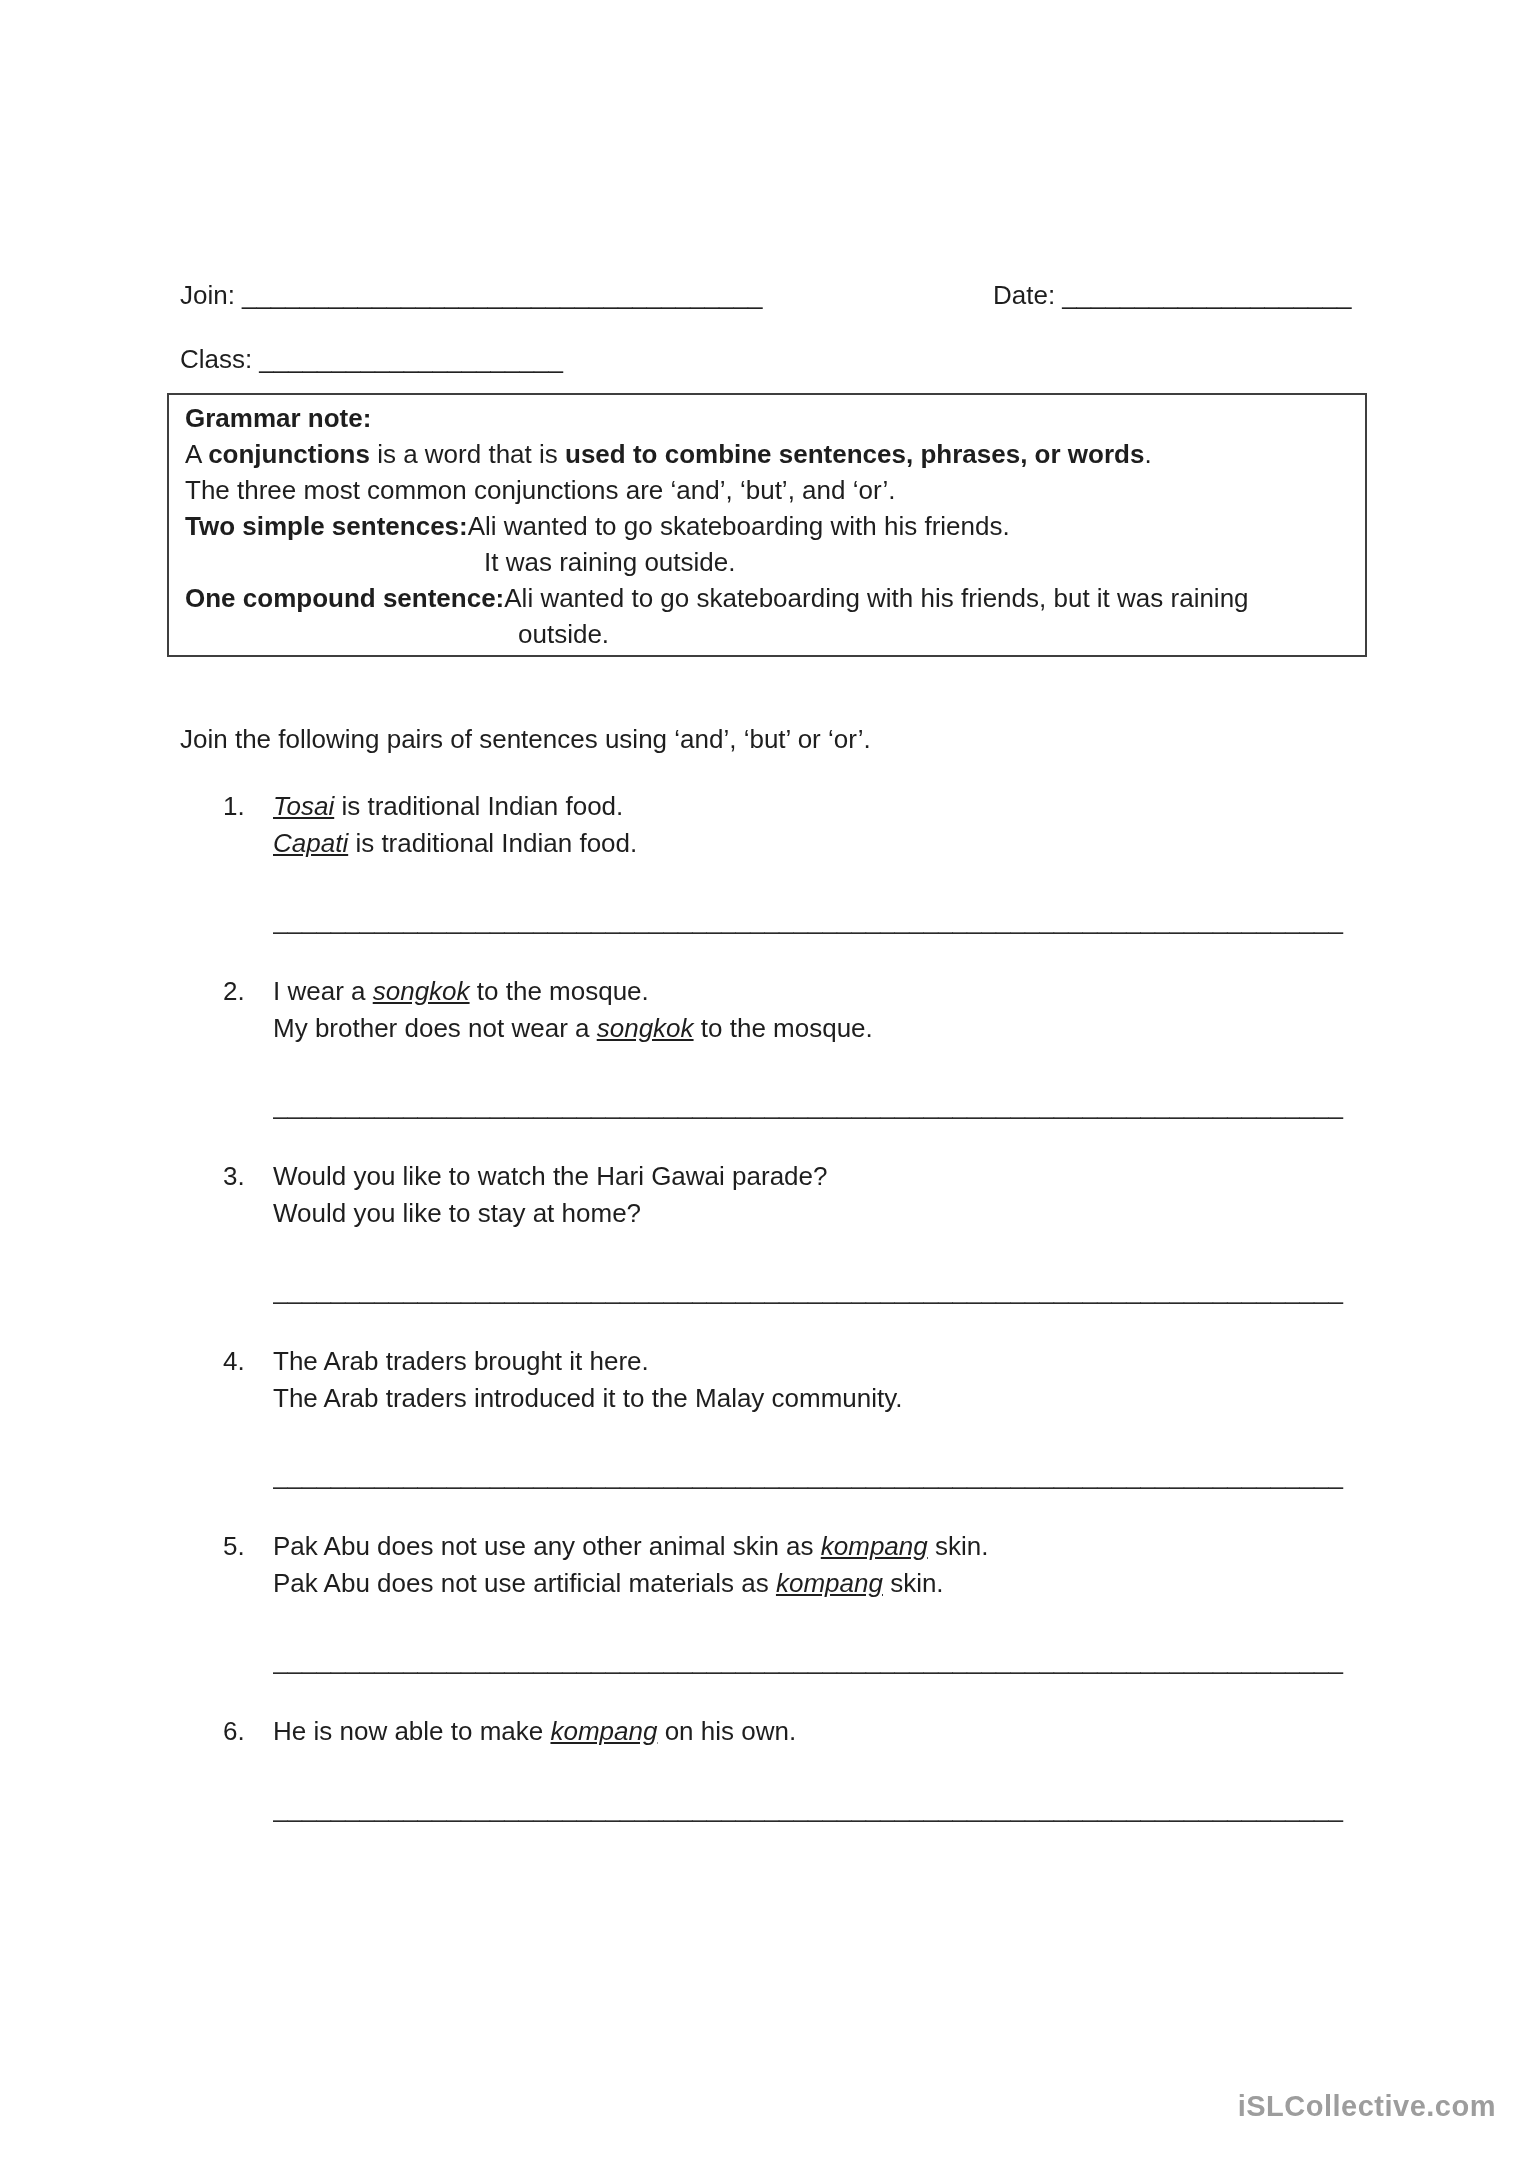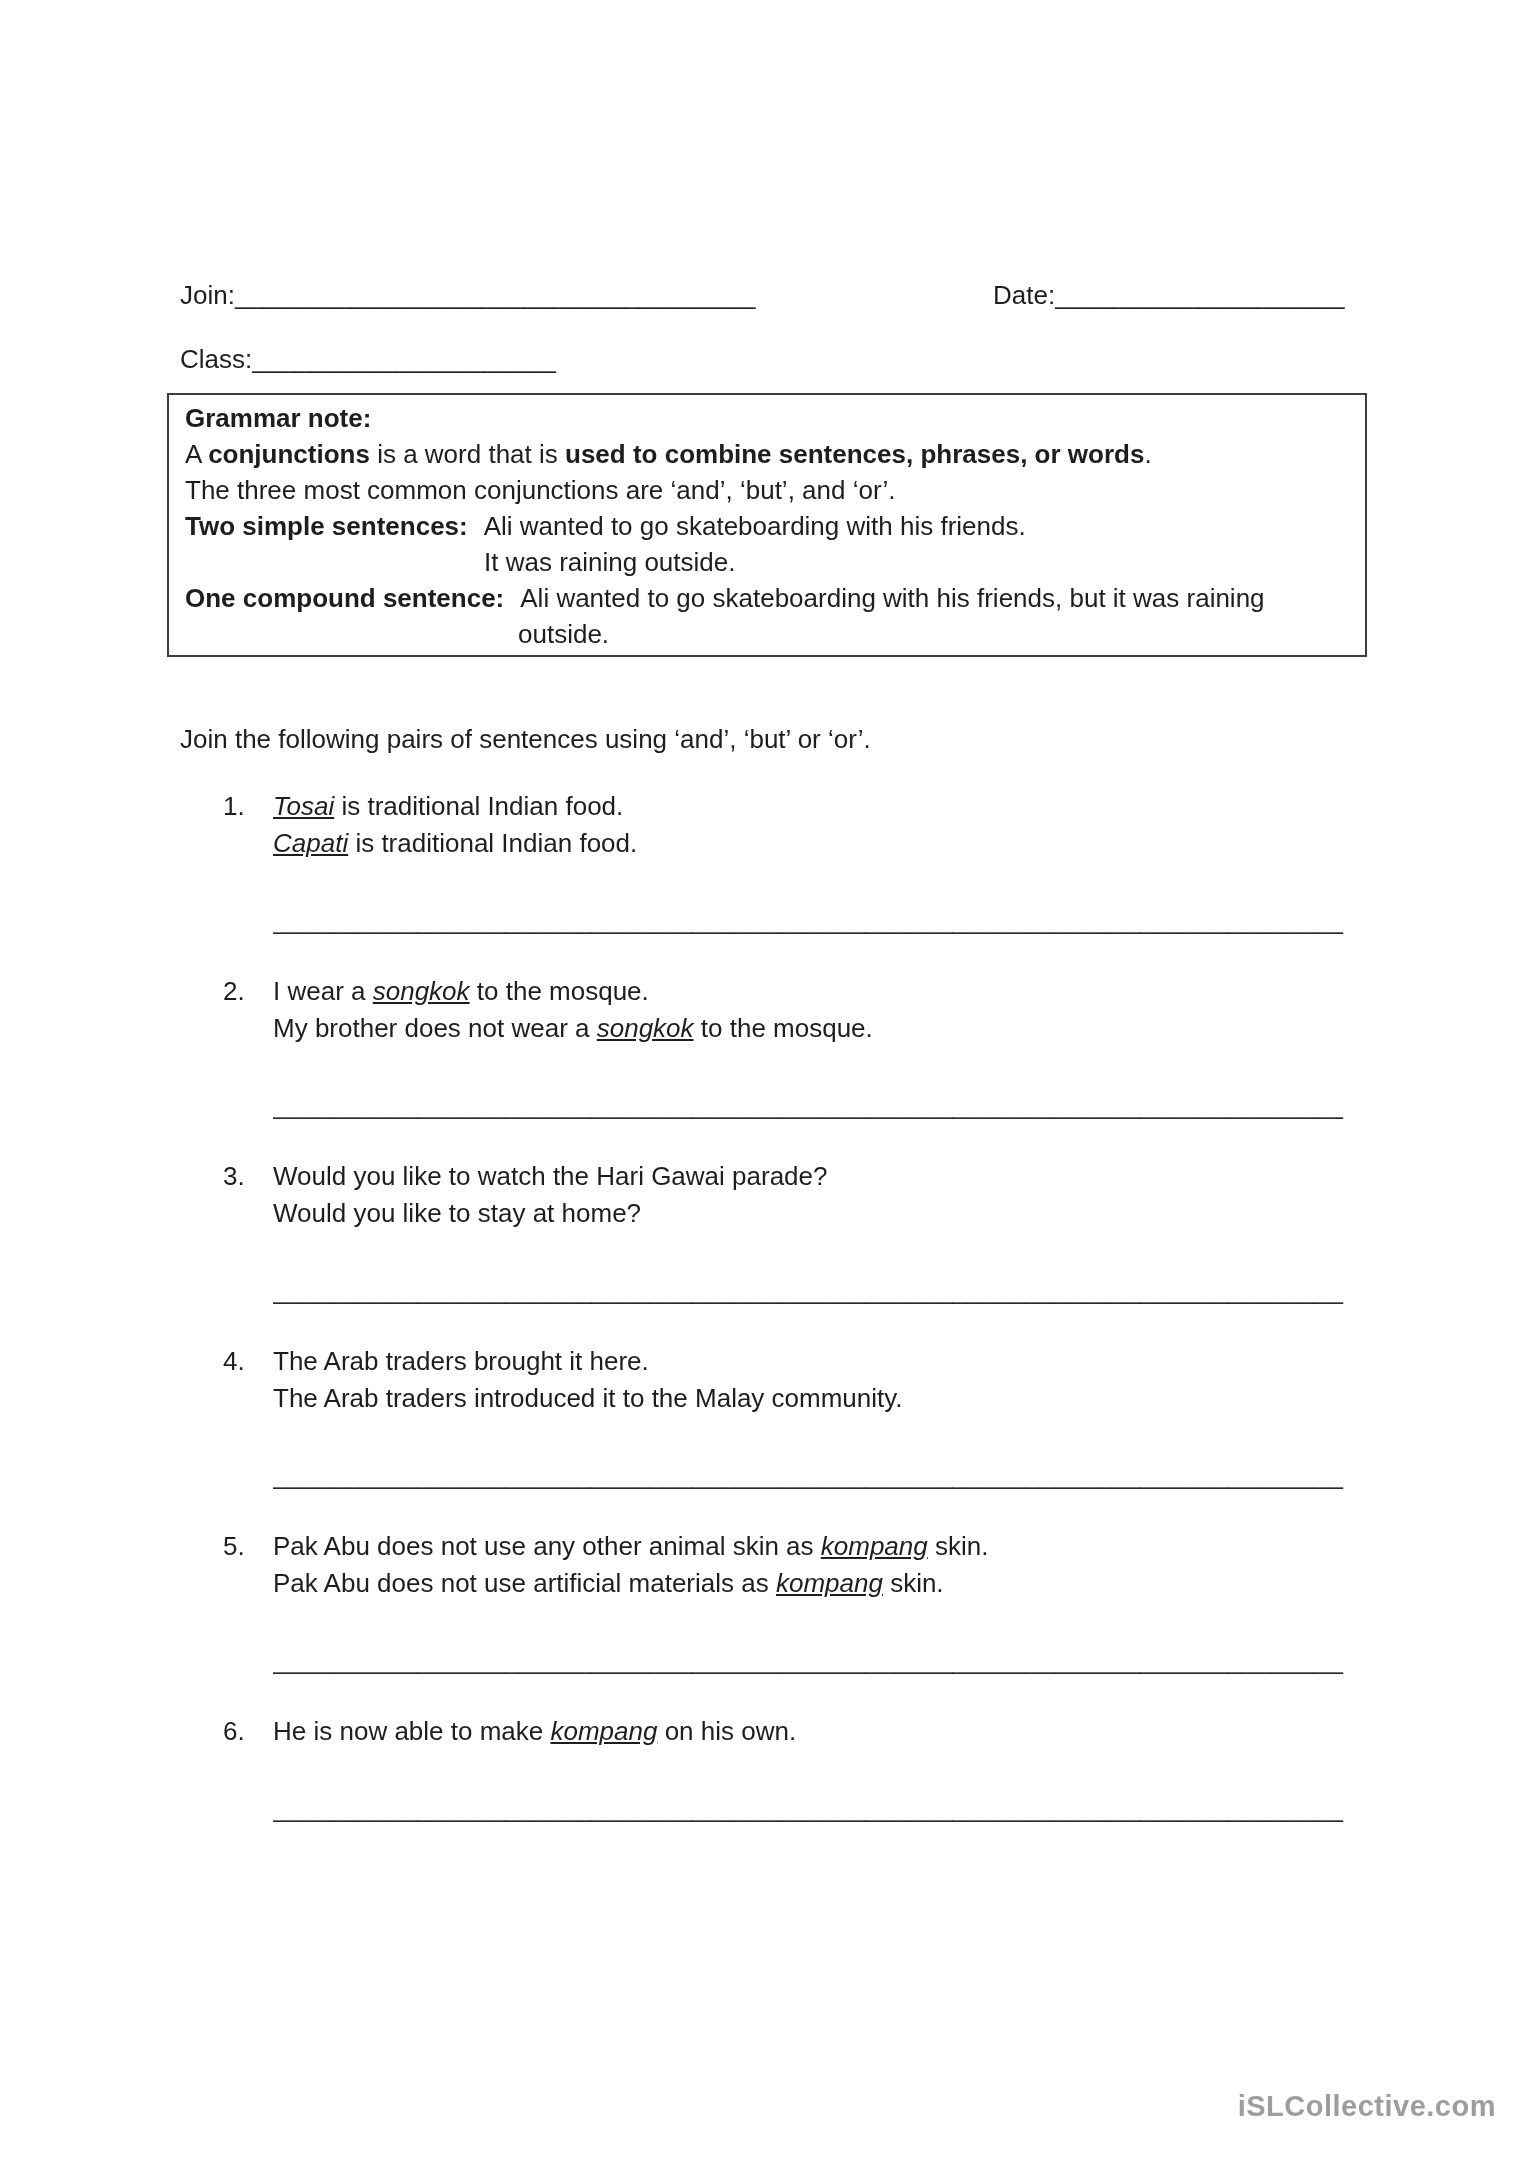--- a/index.html
+++ b/index.html
@@ -11,32 +11,32 @@
     color:#1e1e1e;
     font-family:"Liberation Sans", sans-serif;
     font-size:26px;
     padding:277px 165px 0 180px;
     overflow:hidden;
   }
   .hrow { display:flex; line-height:36px; }
   .field { white-space:nowrap; }
   .field-name { width:813px; }
   .hrow-class { margin-top:28px; }
-  .blank { white-space:nowrap; color:#222; }
+  .blank { margin-left:7px; white-space:nowrap; color:#222; }
   .gbox {
     margin-left:-13px;
     margin-top:16px;
     width:1200px;
     border:2px solid #3f3f3f;
     padding:5px 14px 3px 16px;
     overflow:hidden;
   }
   .gline { line-height:36px; white-space:nowrap; }
   .gline b { font-weight:bold; }
-  .gsp { margin-left:16px; }
+  .gsp { }
   .gindent1 { padding-left:299px; }
   .gindent2 { padding-left:333px; }
   .instruction { margin-top:64px; line-height:37px; white-space:nowrap; }
   .item { display:flex; padding-left:43px; margin-top:30px; margin-bottom:34px; }
   .inum { width:50px; flex:none; line-height:37px; }
   .ibody { flex:1; min-width:0; }
   .sent { line-height:37px; white-space:nowrap; }
   .sent i { font-style:italic;text-decoration:underline; }
   .ablank { margin-top:40px; line-height:37px; white-space:nowrap; overflow:hidden; color:#2a2a2a; }
   .watermark {

